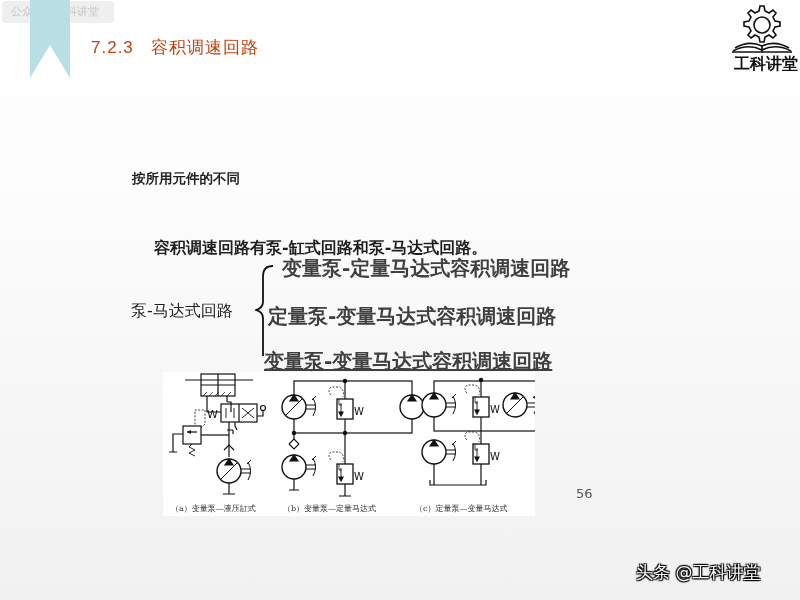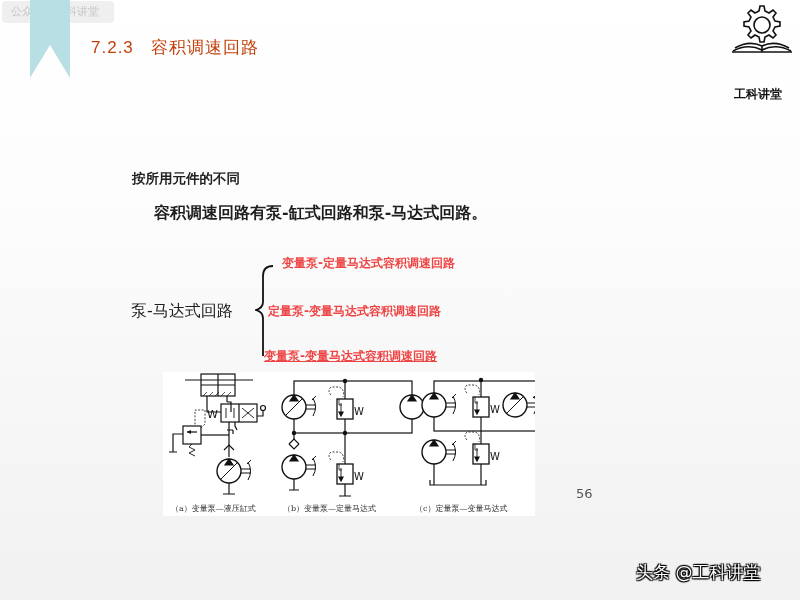--- a/index.html
+++ b/index.html
@@ -20,37 +20,37 @@
   }
   .slide-title {
     position: absolute; left: 91px; top: 36px; font-size: 17px;
     font-family: Liberation Sans, sans-serif; color: #c2410c;
     letter-spacing: 1px; white-space: pre;
   }
   .logo {
     position: absolute; left: 727px; top: 2px; width: 70px; height: 72px;
   }
   .logo-text {
-    position: absolute; left: 734px; top: 54px; font-size: 12px; font-weight: bold; color: #111; margin-top: 32px;
+    position: absolute; left: 734px; top: 54px; font-size: 16px; font-weight: bold; color: #111;
   }
   .heading-small {
     position: absolute; left: 132px; top: 170px; font-size: 13.5px; font-weight: bold; color: #222;
   }
   .para {
     position: absolute; left: 132px; top: 202px; font-size: 16px; font-weight: bold; color: #1e1e1e; line-height: 22px;
   }
-  .para .l1 { padding-left: 22px; display: block; }
+  .para .l1 { padding-left: 22px; display: block; margin-top: 35px; }
   .branch-root {
     position: absolute; left: 131px; top: 301px; font-size: 16px; font-weight: normal; color: #1e1e1e;
   }
   .brace {
     position: absolute; left: 255px; top: 260px; width: 22px; height: 100px;
   }
   .branch-item {
-    position: absolute; font-size: 12px; font-weight: bold; color: #ef4444; white-space: nowrap;
+    position: absolute; font-size: 20px; font-weight: bold; color: #404040; white-space: nowrap;
   }
   .b1 { left: 282px; top: 255px; }
   .b2 { left: 268px; top: 303px; }
   .b3 { left: 264px; top: 348px; text-decoration: underline; }
   .figure {
     position: absolute; left: 163px; top: 372px; width: 372px; height: 144px; background: #fff;
   }
   .figure svg { position: absolute; left: 0; top: 0; }
   .cap {
     position: absolute; top: 131px; font-size: 8px; color: #333;

